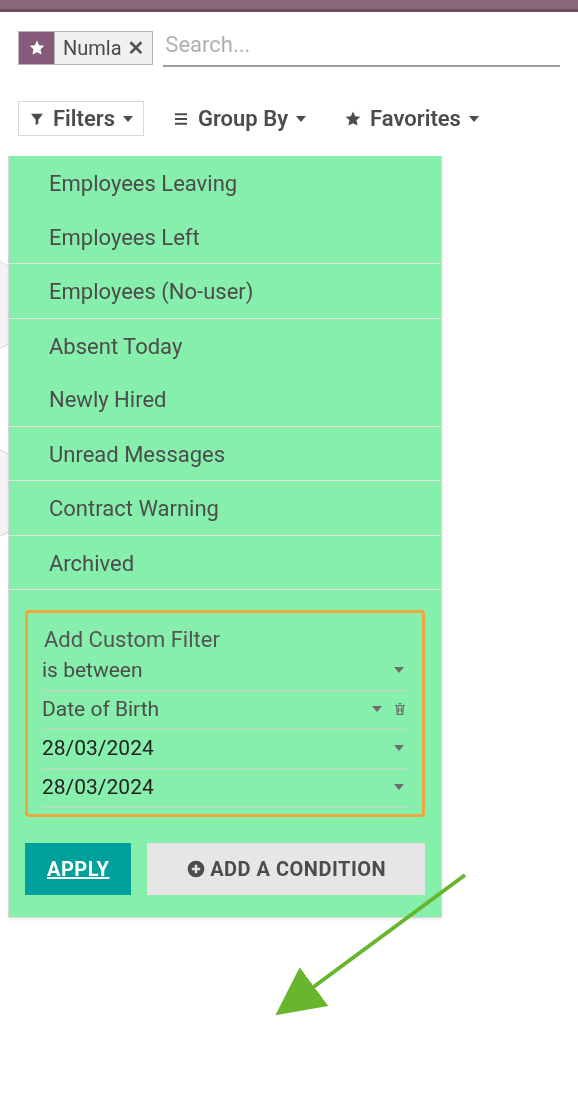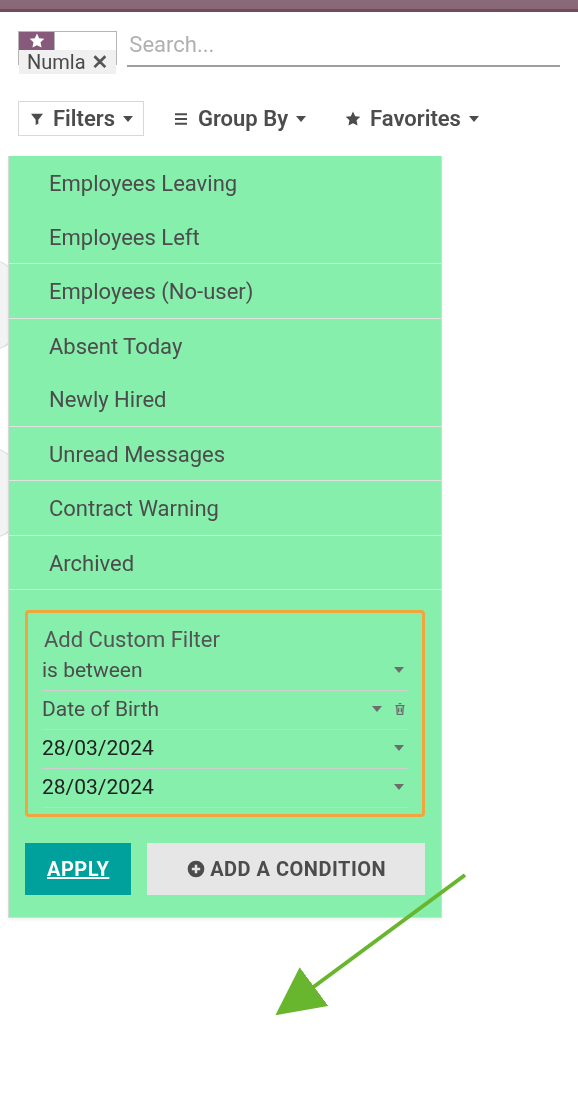--- a/index.html
+++ b/index.html
@@ -16,21 +16,20 @@
     align-items: center;
     padding: 16px 18px 8px 18px;
     gap: 10px;
   }
   .chip {
     display: inline-flex;
     align-items: stretch;
     border: 1px solid #b5b5b5;
     height: 34px;
     font-size: 20px;
-    flex-direction: column;
   }
   .chip-icon {
     width: 36px;
     background: #875a7b;
     display: flex;
     align-items: center;
     justify-content: center;
     border-right: 1px solid #b5b5b5;
   }
   .chip-text {

